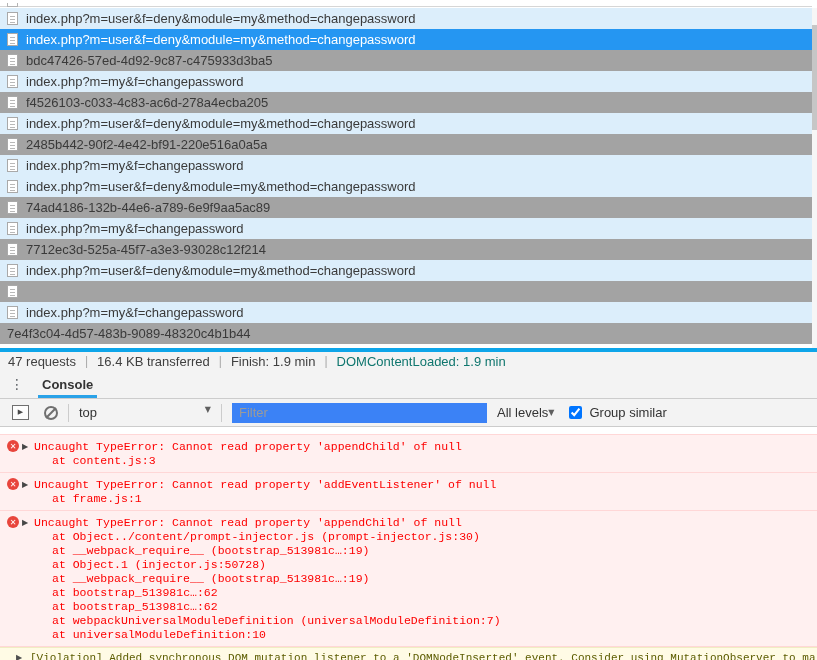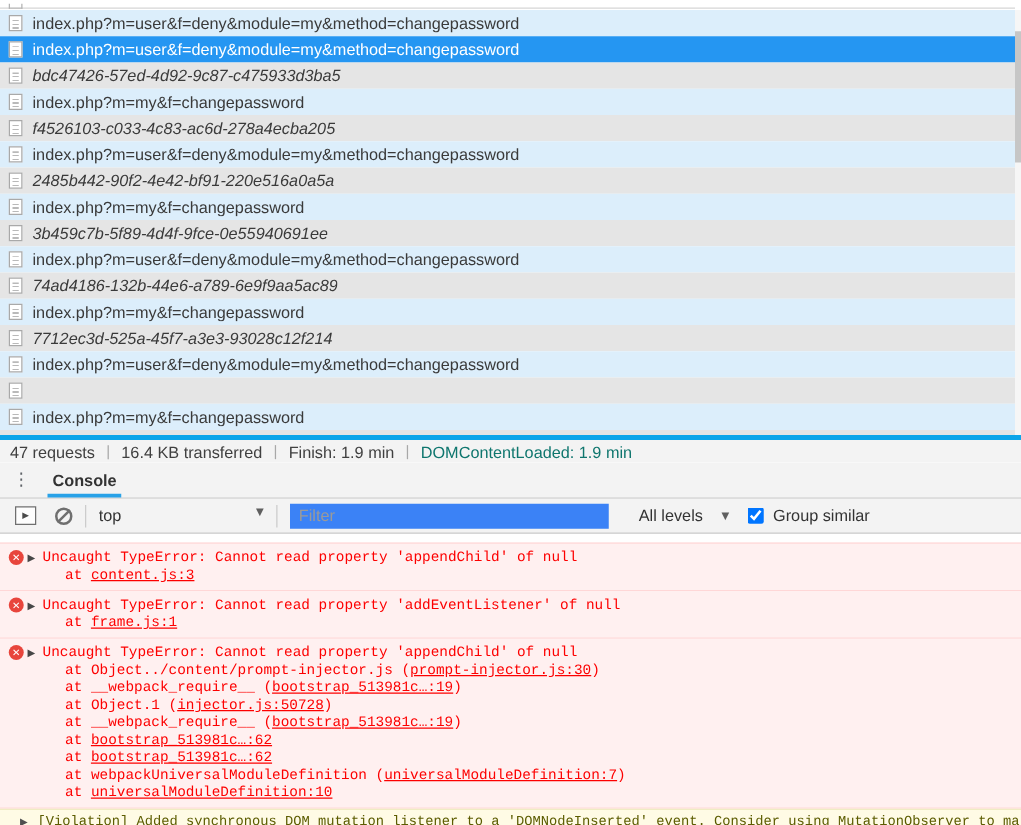--- a/index.html
+++ b/index.html
@@ -9,21 +9,21 @@
   .screen { position: relative; width: 817px; height: 660px; background: #fff; overflow: hidden; }
 
   
   .network-panel { position: absolute; top: 0; left: 0; right: 0; height: 370px; background: #fff; padding-left: 35px; }
   .top-sliver { position: absolute; top: 0; left: 0; right: 5px; height: 7px; background: #fff; border-bottom: 1px solid #d6d6d6; }
   .doc-sliver { position: absolute; left: 7px; top: 3px; width: 11px; height: 4px; background: #fff; border: 1px solid #b3b3b3; border-top: none; }
 
   .net-rows { position: absolute; top: 8px; left: 0; right: 5px; height: 340px; overflow: hidden; }
   .net-row { height: 21px; display: flex; align-items: center; padding-left: 7px; font-size: 13px; color: #3a3a3a; cursor: default; }
   .net-row.blue { background: #dceefb; }
-  .net-row.gray { background: #e5e5e5; font-style: italic; }
+  .net-row.gray { background: #a3a3a3; }
   .net-row.selected { background: #2596f2; color: #fff; }
   .doc-icon { position: relative; width: 11px; height: 13px; background: #fff; border: 1px solid #a9a9a9; margin-right: 8px; flex: 0 0 auto; }
   .doc-lines { position: absolute; left: 2px; right: 2px; top: 3px; height: 8px;
                background: repeating-linear-gradient(to bottom, #b9b9b9 0 1px, transparent 1px 3px); }
   .net-label { white-space: nowrap; overflow: hidden; }
 
   .net-scrollbar { position: absolute; top: 8px; right: 0; width: 5px; height: 340px; background: #f6f6f6; }
   .net-thumb { position: absolute; top: 17px; left: 0; width: 5px; height: 105px; background: #c6c6c6; }
 
   .summary-bar { position: absolute; top: 348px; left: 0; right: 0; height: 22px; background: #f3f3f3;
@@ -49,36 +49,36 @@
   .icon-clear { position: relative; width: 14px; height: 14px; border: 2px solid #6f6f6f; border-radius: 50%;
                 margin-left: 15px; cursor: pointer; }
   .icon-clear::after { content: ""; position: absolute; left: -2px; top: 4px; width: 14px; height: 2px;
                        background: #6f6f6f; transform: rotate(-45deg); }
   .tbsep { width: 1px; height: 18px; background: #ccc; margin: 0 10px; }
   .ctx-select { display: flex; align-items: flex-start; justify-content: space-between; width: 132px; cursor: pointer; }
   .arrow { font-size: 8px; color: #5f5f5f; font-family: "DejaVu Sans", sans-serif; }
   .filter-input { width: 255px; height: 20px; border: none; outline: none; background: #3b82f6; font-size: 13px;
                   padding: 0 7px; color: #333; font-family: "Liberation Sans", sans-serif; }
   .filter-input::placeholder { color: #9a9a9a; }
-  .levels { display: flex; align-items: center; gap: 15px; margin-left: 24px; cursor: pointer; }
+  .levels { display: flex; align-items: center; gap: 0; margin-left: 10px; cursor: pointer; }
   .gs-check { width: 13px; height: 13px; margin-left: 15px; cursor: pointer; }
   .gs-label { margin-left: 7px; }
 
   .messages { position: absolute; top: 58px; left: 0; right: 0; bottom: 0; background: #fff; overflow: hidden;
               padding-top: 6px; font-family: "Liberation Mono", "DejaVu Sans Mono", monospace; }
   .msg-error { background: #fff0f0; border-bottom: 1px solid #ffd7d7; padding: 4px 0; }
   .msg-error:first-child { border-top: 1px solid #ffd7d7; }
   .err-line { position: relative; padding-left: 34px; line-height: 15px; font-size: 11.5px; color: #fd0000; white-space: nowrap; }
   .err-icon { position: absolute; left: 7px; top: 1px; width: 12px; height: 12px; border-radius: 50%;
               background: #e8453c; color: #fff; font-size: 8px; line-height: 13px; text-align: center;
               font-family: "DejaVu Sans", sans-serif; }
   .tri { position: absolute; left: 22px; top: 0; font-size: 8px; line-height: 15px; color: #474747;
          font-family: "DejaVu Sans", sans-serif; cursor: pointer; }
   .stack { padding-left: 52px; line-height: 14px; font-size: 11.5px; color: #fd0000; white-space: nowrap; }
-  .lnk { color: inherit; text-decoration: underline; cursor: pointer; }
+  .lnk { color: inherit; cursor: pointer; }
   .msg-violation { position: relative; background: #fffbe5; border-top: 1px solid #f0ecc3; border-bottom: 1px solid #f0ecc3;
                    padding: 3px 0 3px 30px; line-height: 14px; font-size: 11px; color: #5c5c00;
                    white-space: nowrap; overflow: hidden; }
   .msg-violation .vtri { left: 16px; top: 3px; line-height: 14px; color: #4f4f4f; }
 </style>
 </head>
 <body>
 
 <div class="screen">
 
@@ -127,26 +127,20 @@
           <span class="doc-icon">
             <span class="doc-lines"></span>
           </span>
           <span class="net-label">2485b442-90f2-4e42-bf91-220e516a0a5a</span>
         </div>
         <div class="net-row blue">
           <span class="doc-icon">
             <span class="doc-lines"></span>
           </span>
           <span class="net-label">index.php?m=my&amp;f=changepassword</span>
-        </div>
-        <div class="net-row gray">
-          <span class="doc-icon">
-            <span class="doc-lines"></span>
-          </span>
-          <span class="net-label">3b459c7b-5f89-4d4f-9fce-0e55940691ee</span>
         </div>
         <div class="net-row blue">
           <span class="doc-icon">
             <span class="doc-lines"></span>
           </span>
           <span class="net-label">index.php?m=user&amp;f=deny&amp;module=my&amp;method=changepassword</span>
         </div>
         <div class="net-row gray">
           <span class="doc-icon">
             <span class="doc-lines"></span>

